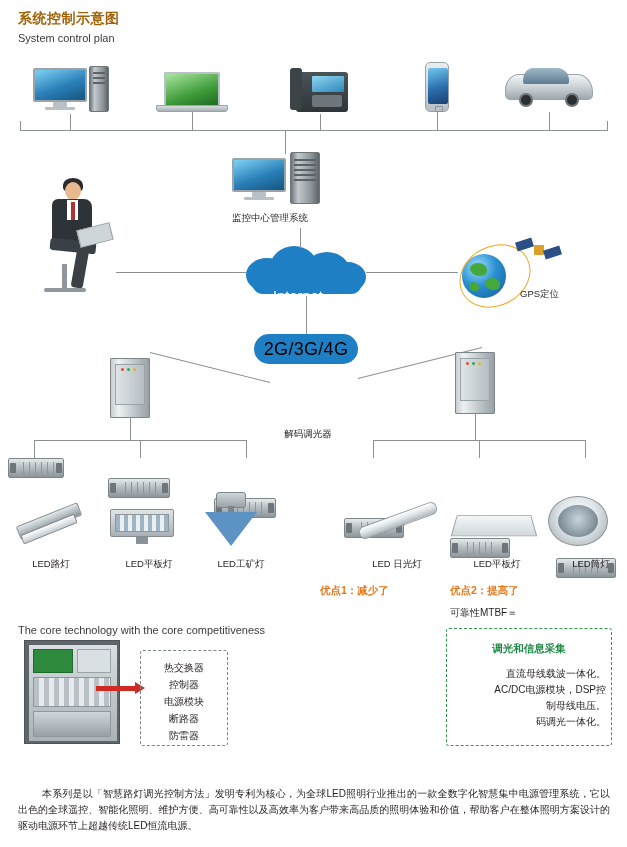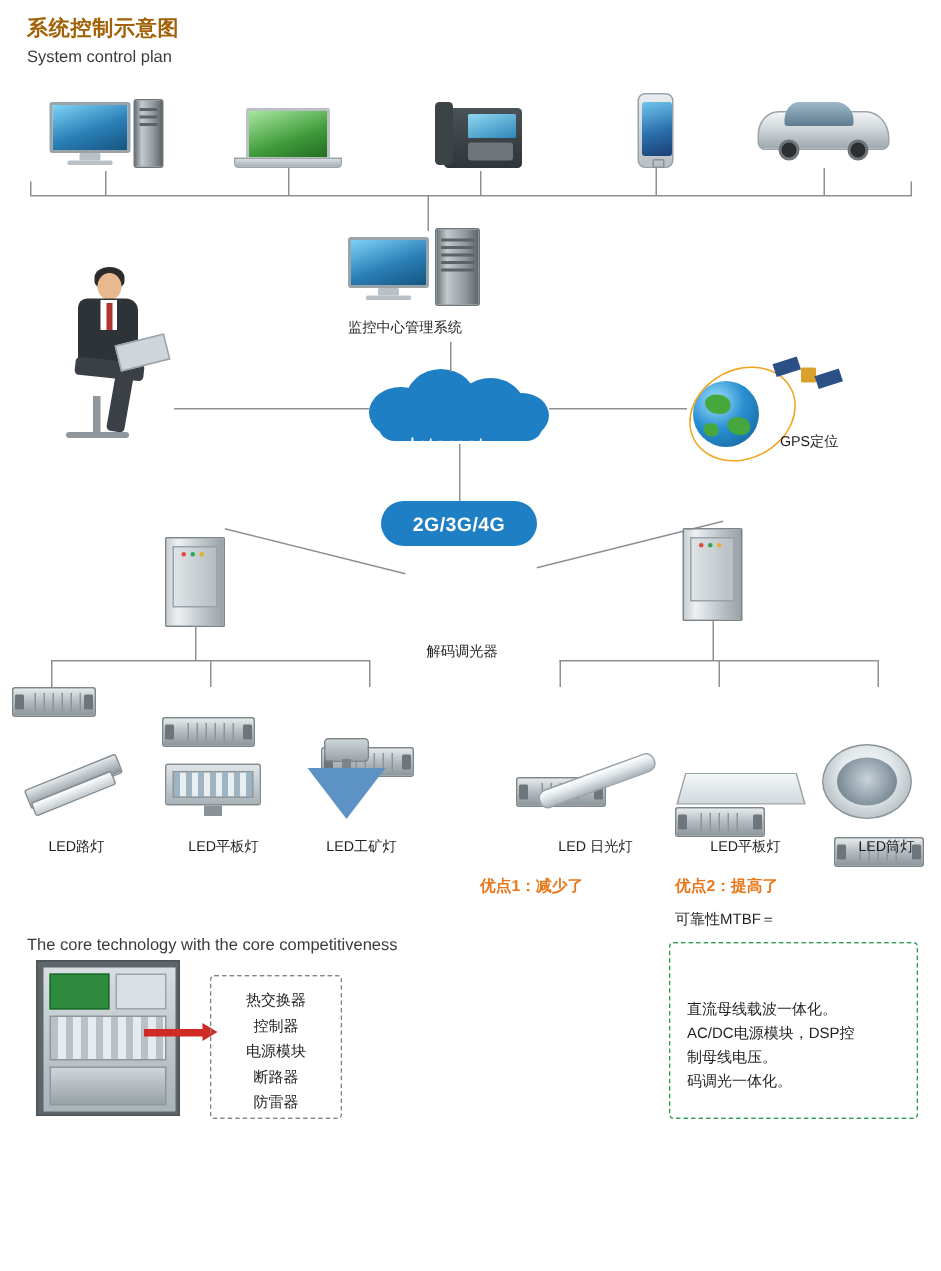--- a/index.html
+++ b/index.html
@@ -134,27 +134,26 @@
     border-radius: 50%;
   }
   .cloud-text {
     color: #ffffff;
     font-size: 14px;
     letter-spacing: .3px;
   }
   .g-pill {
     background: #1f7fc4;
     border-radius: 18px;
-    color: #ffffff;
-    font-size: 13px;
+    color: #000000;
+    font-size: 18px;
     display: flex;
     align-items: center;
     justify-content: center;
     letter-spacing: .3px;
-    font-weight: bold;
   }
 
   
   .cab {
     background: linear-gradient(90deg, #c7ced2 0%, #eef1f3 20%, #c0c8cc 60%, #98a1a6 100%);
     border: 1px solid #7d8589;
     box-sizing: border-box;
     border-radius: 1px;
   }
   .cab-door {
@@ -584,21 +583,23 @@
     <div class="cab-item">断路器</div>
     <div class="cab-item">防雷器</div>
   </div>
 
   <div class="abs adv-title" style="left:320px; top:584px;">优点1：减少了</div>
 
   <div class="abs adv-title" style="left:450px; top:584px;">优点2：提高了</div>
   <div class="abs" style="left:450px; top:606px; font-size:10px;">可靠性MTBF＝</div>
 
   <div class="abs dashbox-green" style="left:446px; top:628px; width:166px; height:118px;"></div>
-  <div class="abs" style="left:458px; top:666px; width:148px;">
+  <div class="abs green-title" style="left:446px; top:642px; width:166px;">调光和信息采集</div>
+  <div class="abs" style="left:458px; top:666px; width:148px;text-align:right;">
     <div class="green-body">直流母线载波一体化。</div>
     <div class="green-body">AC/DC电源模块，DSP控</div>
     <div class="green-body">制母线电压。</div>
     <div class="green-body">码调光一体化。</div>
   </div>
 
+  <div class="abs footer" style="left:18px; top:786px; width:592px; text-indent:24px;">本系列是以「智慧路灯调光控制方法」发明专利为核心，为全球LED照明行业推出的一款全数字化智慧集中电源管理系统，它以出色的全球遥控、智能化照明、维护方便、高可靠性以及高效率为客户带来高品质的照明体验和价值，帮助客户在整体照明方案设计的驱动电源环节上超越传统LED恒流电源。</div>
 
 </div>
 
 </body></html>

